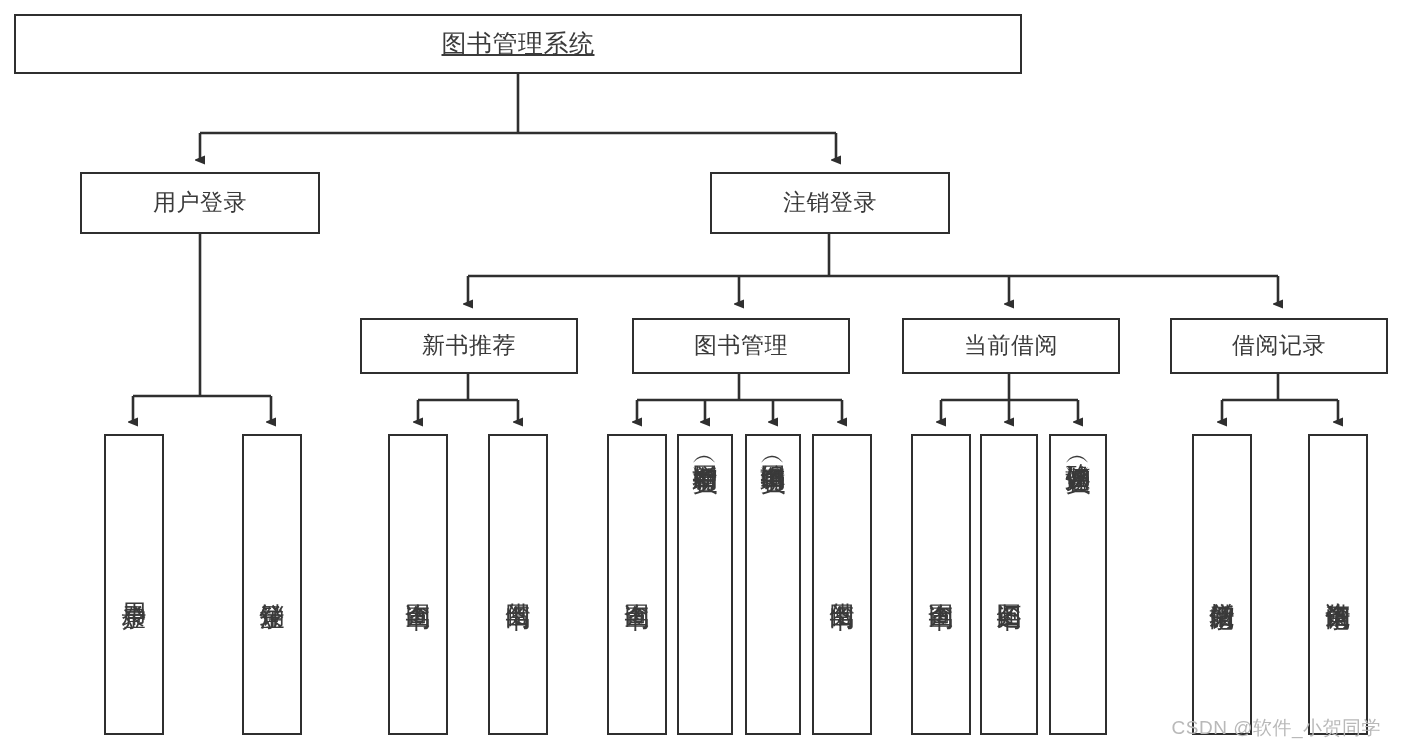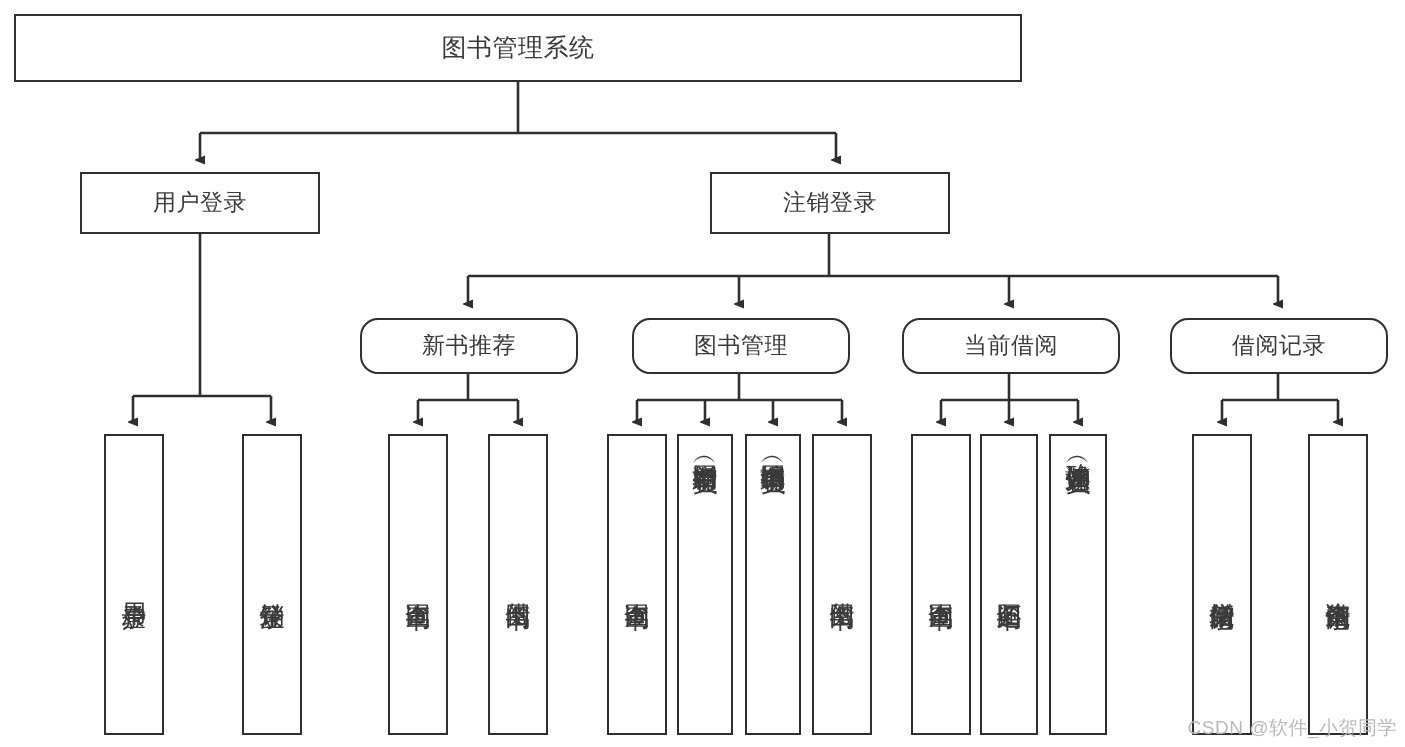--- a/index.html
+++ b/index.html
@@ -38,40 +38,40 @@
   }
   .node-label {
     display: block;
     text-align: center;
     line-height: 1.18;
     letter-spacing: 0.5px;
     color: #3a3a3a;
   }
   .lvl1 { font-size: 25px; }
   .lvl2 { font-size: 23px; }
-  .lvl3 { font-size: 23px; border-radius: 18px; }
+  .lvl3 { font-size: 23px; }
   .leaf {
     align-items: flex-start;
     padding-top: 8px;
   }
   .leaf .node-label {
     writing-mode: vertical-rl;
     text-orientation: upright;
     font-size: 25px;
     line-height: 1.16;
     letter-spacing: 1px;
     white-space: nowrap;
   }
   .leaf.center-v {
     align-items: center;
     padding-top: 0;
   }
   #watermark {
     position: absolute;
-    right: 8px;
+    right: 24px;
     bottom: 6px;
     font-size: 19px;
     color: #b9b9b9;
     letter-spacing: 0.5px;
     z-index: 3;
     white-space: nowrap;
   }
 </style>
 </head>
 <body>
@@ -121,21 +121,21 @@
       <path d="M1009,400 L1009,422" marker-end="url(#arrow)"></path>
       <path d="M1078,400 L1078,422" marker-end="url(#arrow)"></path>
 
       <path d="M1278,374 L1278,400"></path>
       <path d="M1222,400 L1338,400"></path>
       <path d="M1222,400 L1222,422" marker-end="url(#arrow)"></path>
       <path d="M1338,400 L1338,422" marker-end="url(#arrow)"></path>
     </g>
   </svg>
 
-  <div class="node lvl1" style="left:14px; top:14px; width:1008px; height:68px;">
+  <div class="node lvl1" style="left:14px; top:14px; width:1008px; height:60px;text-decoration:underline;">
     <span class="node-label">图书管理系统</span>
   </div>
 
   <div class="node lvl2" style="left:80px; top:172px; width:240px; height:62px;">
     <span class="node-label">用户登录</span>
   </div>
 
   <div class="node lvl2" style="left:710px; top:172px; width:240px; height:62px;">
     <span class="node-label">注销登录</span>
   </div>

